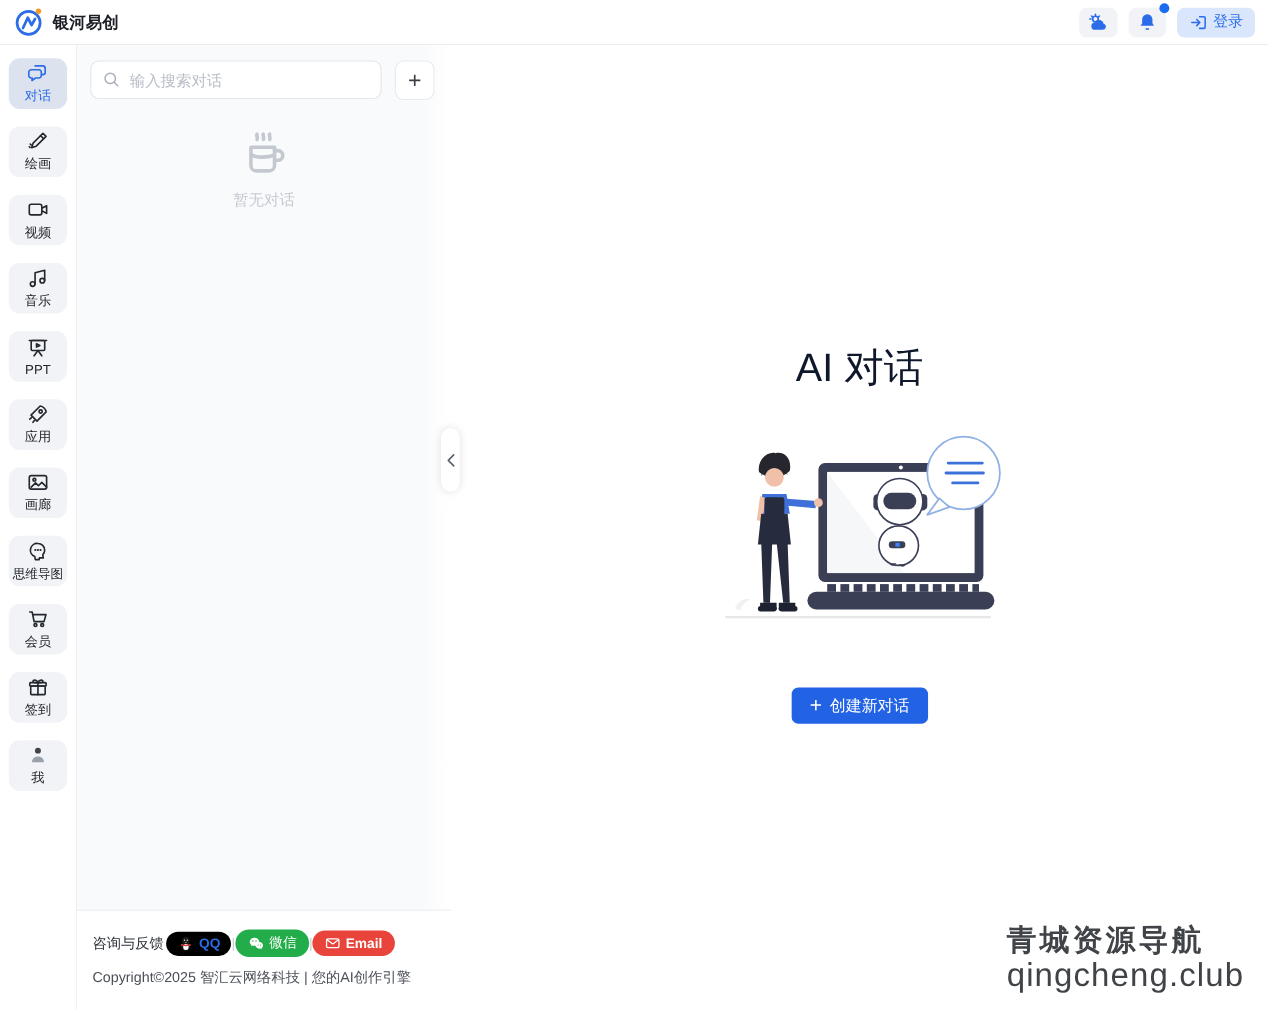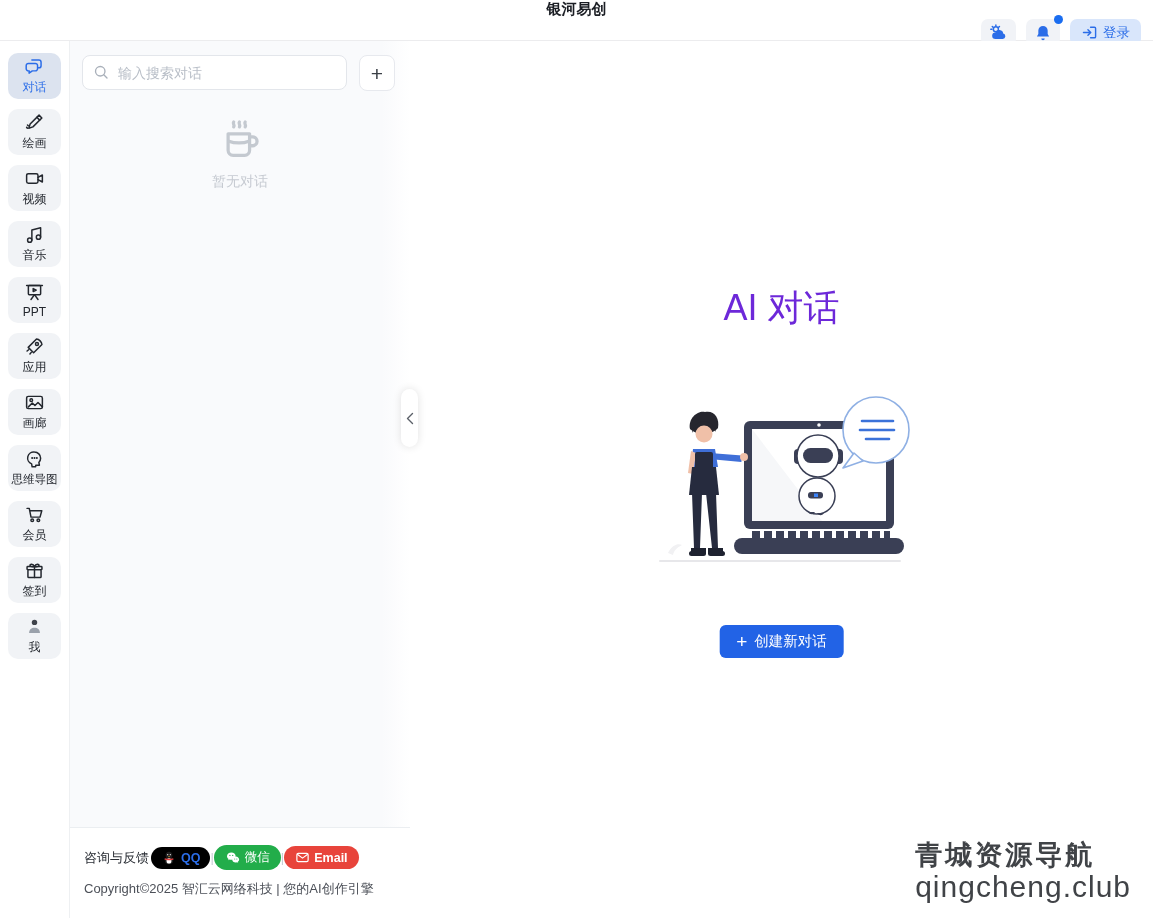--- a/index.html
+++ b/index.html
@@ -1,37 +1,37 @@
 <!DOCTYPE html>
 <html><head>
 <meta charset="utf-8">
 <style>
   * { margin:0; padding:0; box-sizing:border-box; }
   html,body { width:1153px; height:918px; overflow:hidden; background:#fff;
     font-family:"Liberation Sans","DejaVu Sans",sans-serif; }
 
   
   .header { height:41px; display:flex; align-items:center; padding:0 12px;
-    border-bottom:1px solid #ececee; background:#fff;flex-direction:column; }
+    border-bottom:1px solid #ececee; background:#fff; }
   .logo { width:28px; height:28px; margin-right:8px; }
   .brand { font-size:15px; font-weight:700; color:#1b1e24; }
   .header-right { margin-left:auto; display:flex; align-items:center; gap:10px; }
   .hbtn { height:27px; min-width:33px; padding:0 7px; border:none; border-radius:7px;
     background:#f1f3f7; display:flex; align-items:center; justify-content:center;
     cursor:pointer; position:relative; }
   .hbtn.login { background:#d9e6fb; color:#2b6de8; font-size:13.5px; gap:5px; padding:0 11px; }
   .bell-dot { position:absolute; top:-4px; right:-3px; width:9px; height:9px;
     border-radius:50%; background:#1a6df0; }
 
   
   .app-body { display:flex; height:877px; }
 
   
   .rail { width:70px; background:#fff; border-right:1px solid #eef0f2;
-    display:flex; flex-direction:column; align-items:center; padding-top:12px; gap:10px; }
+    display:flex; flex-direction:column; align-items:center; padding-top:12px; gap:16px; }
   .rail-item { width:53px; height:46px; border-radius:10px; background:#f1f3f6;
     display:flex; flex-direction:column; align-items:center; justify-content:center;
     gap:2px; color:#23272e; cursor:pointer; flex:none; }
   .rail-item .lbl { font-size:12px; white-space:nowrap; letter-spacing:0; }
   .rail-item.active { background:#dce3ef; color:#2b6de8; }
   .rail-item svg { display:block; }
 
   
   .panel { width:340px; display:flex; flex-direction:column; position:relative; }
   .panel-scroll { flex:1; background:linear-gradient(90deg,#f9fafc 0,#f9fafc 312px,#ffffff 340px); }
@@ -60,22 +60,22 @@
   .pill { display:inline-flex; align-items:center; gap:4px; border:none; border-radius:14px;
     padding:3px 10px; font-size:12.5px; cursor:pointer; font-family:inherit; }
   .pill.qq { background:#000000; color:#2b6de8; font-weight:700; }
   .pill.wechat { background:#22ad4a; color:#fff; padding:4px 11px; }
   .pill.email { background:#e8443b; color:#fff; padding:4px 11px; font-weight:700; }
   .sep { color:#c9cdd4; font-size:13px; }
   .copyright { font-size:13px; color:#4c5058; margin-top:10px; }
 
   
   .main { flex:1; position:relative; background:#fff; }
-  .main-title { position:absolute; top:243px; left:50%; transform:translateX(-50%);
-    font-size:36px; color:#6d28d9; white-space:nowrap; }
+  .main-title { position:absolute; top:269px; left:50%; transform:translateX(-50%);
+    font-size:36px; color:#0f172a; white-space:nowrap; }
   .illustration { position:absolute; top:352px; left:50%; transform:translateX(-50%); }
   .create-btn { position:absolute; top:584px; left:50%; transform:translateX(-50%);
     height:33px; padding:0 17px; background:#2263e6; color:#fff; border:none;
     border-radius:6px; font-size:14.5px; display:flex; align-items:center; gap:7px;
     cursor:pointer; font-family:inherit; }
   .create-btn .plus { font-size:19px; font-weight:400; line-height:1; }
 
   .watermark { position:absolute; right:22px; bottom:14px; text-align:left;
     color:#404347; line-height:1.12; }
   .wm1 { font-size:27px; font-weight:700; letter-spacing:3px; }

